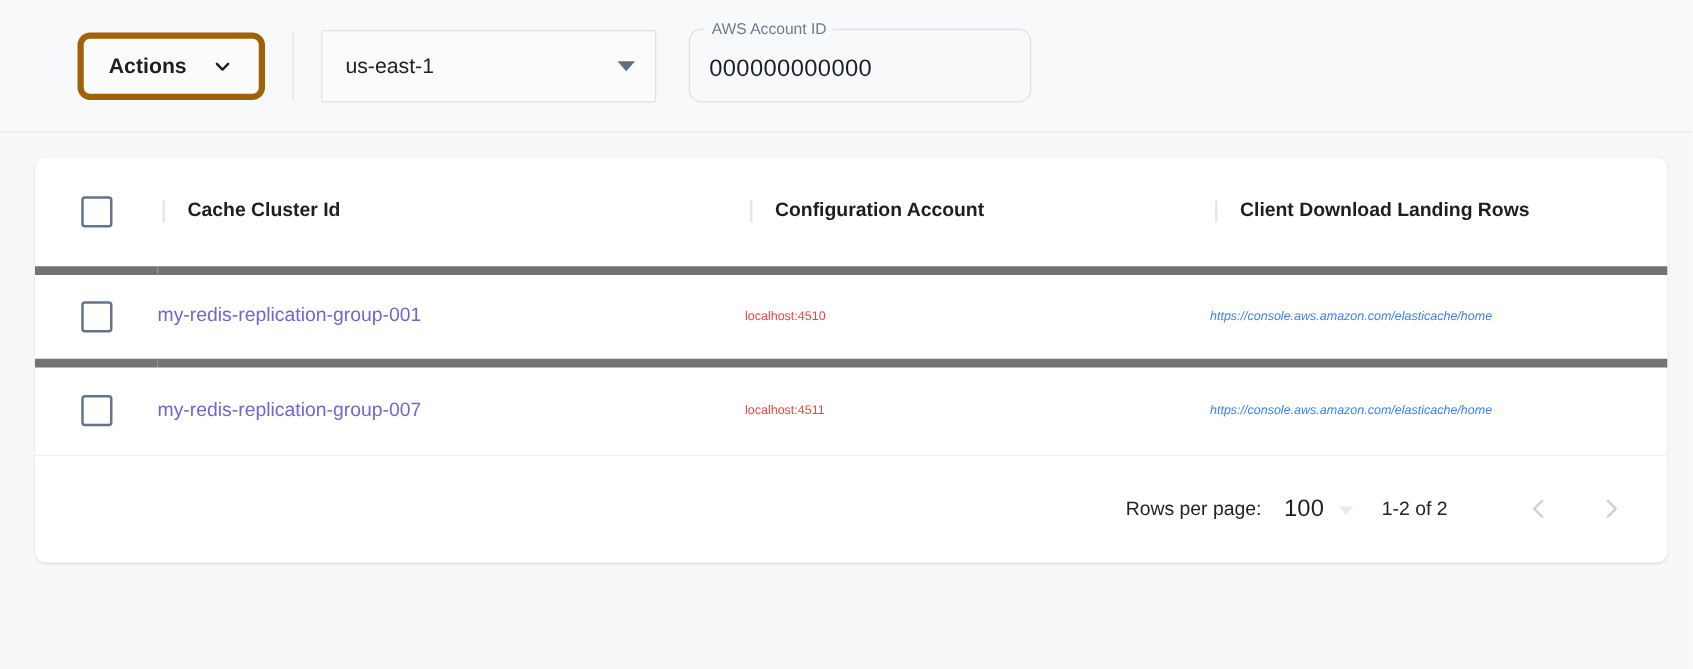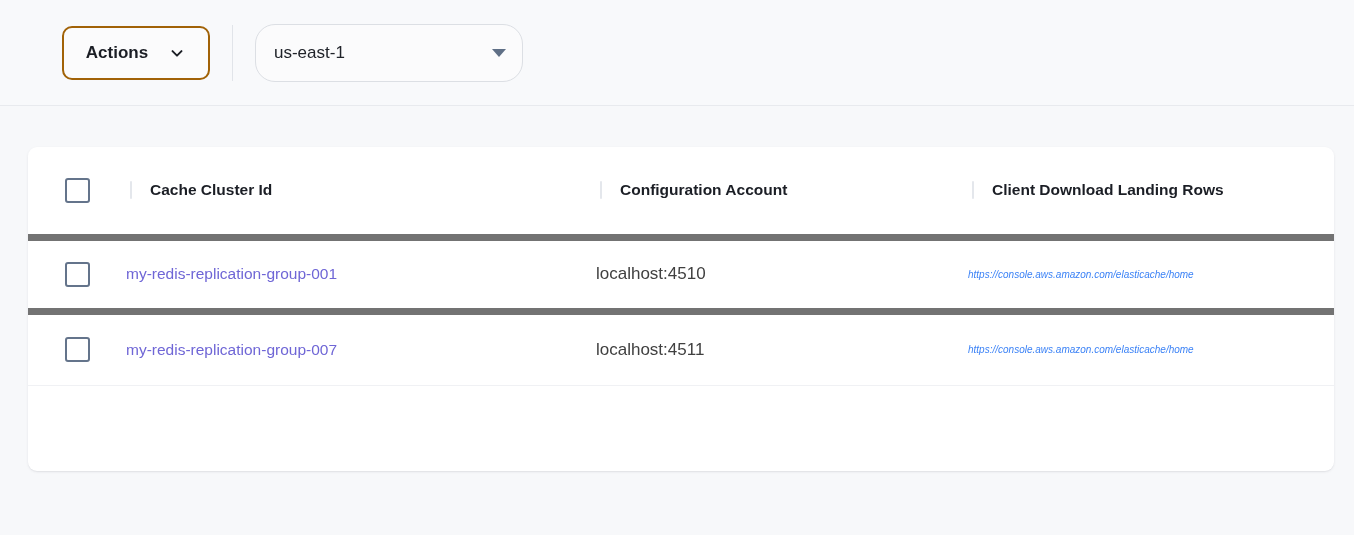--- a/index.html
+++ b/index.html
@@ -81,21 +81,21 @@
     margin-left: 34px;
     font-family: inherit;
     height: 54px;
     min-width: 148px;
     padding: 0 20px;
     display: inline-flex;
     align-items: center;
     justify-content: center;
     gap: 20px;
     background: #fbfbfc;
-    border: 2px solid #a16207;
+    border: 5px solid #a16207;
     border-radius: 10px;
     cursor: pointer;
     font-size: 17px;
     font-weight: 700;
     color: #1b1e25;
   }
   .actions-btn .chev { display: flex; color: #1b1e25; }
 
   .divider-v {
     width: 1px;
@@ -104,21 +104,21 @@
     margin: 0 22px;
     flex: none;
   }
 
   .region-select {
     position: relative;
     width: 268px;
     height: 58px;
     background: #fbfbfc;
     border: 1px solid #dcdfe4;
-    border-radius: 20px;
+    border-radius: 2px;
     display: flex;
     align-items: center;
     padding: 0 18px;
     cursor: pointer;
   }
   .region-select .region-value {
     font-size: 17px;
     color: #20232a;
   }
   .region-select .caret {
@@ -166,21 +166,21 @@
     font-size: 19px;
     color: #1b1e25;
     padding: 6px 16px 0 16px;
     letter-spacing: 0.3px;
   }
 
   
   .card {
     position: absolute;
     left: 28px;
-    top: 147px;
+    top: 126px;
     width: 1306px;
     height: 324px;
     background: #ffffff;
     border-radius: 9px;
     box-shadow: 0 1px 3px rgba(22,28,45,0.07), 0 1px 1px rgba(22,28,45,0.04);
     overflow: hidden;
   }
 
   table.grid {
     width: 1306px;
@@ -218,22 +218,22 @@
     width: 2px;
     height: 18px;
     background: #e4e7ec;
     border-radius: 1px;
   }
 
   tbody tr { border-top: 7px solid #737373; }
   tbody tr:last-child { border-bottom: 1px solid #f0f1f4; }
 
   td.cell-text {
-    font-size: 17px;
-    color: #404040;
+    font-size: 10px;
+    color: #ef4444;
     padding-left: 24px;
     white-space: nowrap;
     overflow: hidden;
   }
   td.cell-url {
     font-size: 10px;
     color: #3b82f6;
     padding-left: 24px;
     white-space: nowrap;
     overflow: hidden;
@@ -336,20 +336,26 @@
       </span>
     </button>
 
     <div class="divider-v"></div>
 
     <div class="region-select">
       <span class="region-value">us-east-1</span>
       <span class="caret"></span>
     </div>
 
+    <div class="account-field">
+      <fieldset>
+        <legend>AWS Account ID</legend>
+      </fieldset>
+      <input class="account-input" type="text" value="000000000000" style="">
+    </div>
   </div>
 
   <div class="card">
 
     <table class="grid">
       <colgroup>
         <col class="c-check">
           <col class="c-id">
           <col class="c-ep">
           <col class="c-url">
@@ -384,15 +390,41 @@
           </td>
           <td class="cell-link">
             <a class="cluster-link" href="#">my-redis-replication-group-007</a>
           </td>
           <td class="cell-text">localhost:4511</td>
           <td class="cell-url">https://console.aws.amazon.com/elasticache/home</td>
         </tr>
       </tbody>
     </table>
 
+    <div class="pager">
+      <span class="rpp-label">Rows per page:</span>
+
+      <div class="rpp-select">
+        <span class="rpp-value">100</span>
+        <span class="rpp-caret"></span>
+      </div>
+
+      <span class="range-label">1-2 of 2</span>
+
+      <button class="pg-btn">
+        <span>
+          <svg width="22" height="22" viewBox="0 0 24 24" fill="none" stroke="currentColor" stroke-width="2" stroke-linecap="round" stroke-linejoin="round">
+            <polyline points="15 5 8 12 15 19"></polyline>
+          </svg>
+        </span>
+      </button>
+
+      <button class="pg-btn">
+        <span>
+          <svg width="22" height="22" viewBox="0 0 24 24" fill="none" stroke="currentColor" stroke-width="2" stroke-linecap="round" stroke-linejoin="round">
+            <polyline points="9 5 16 12 9 19"></polyline>
+          </svg>
+        </span>
+      </button>
+    </div>
 
   </div>
 </div>
 
 </body></html>

